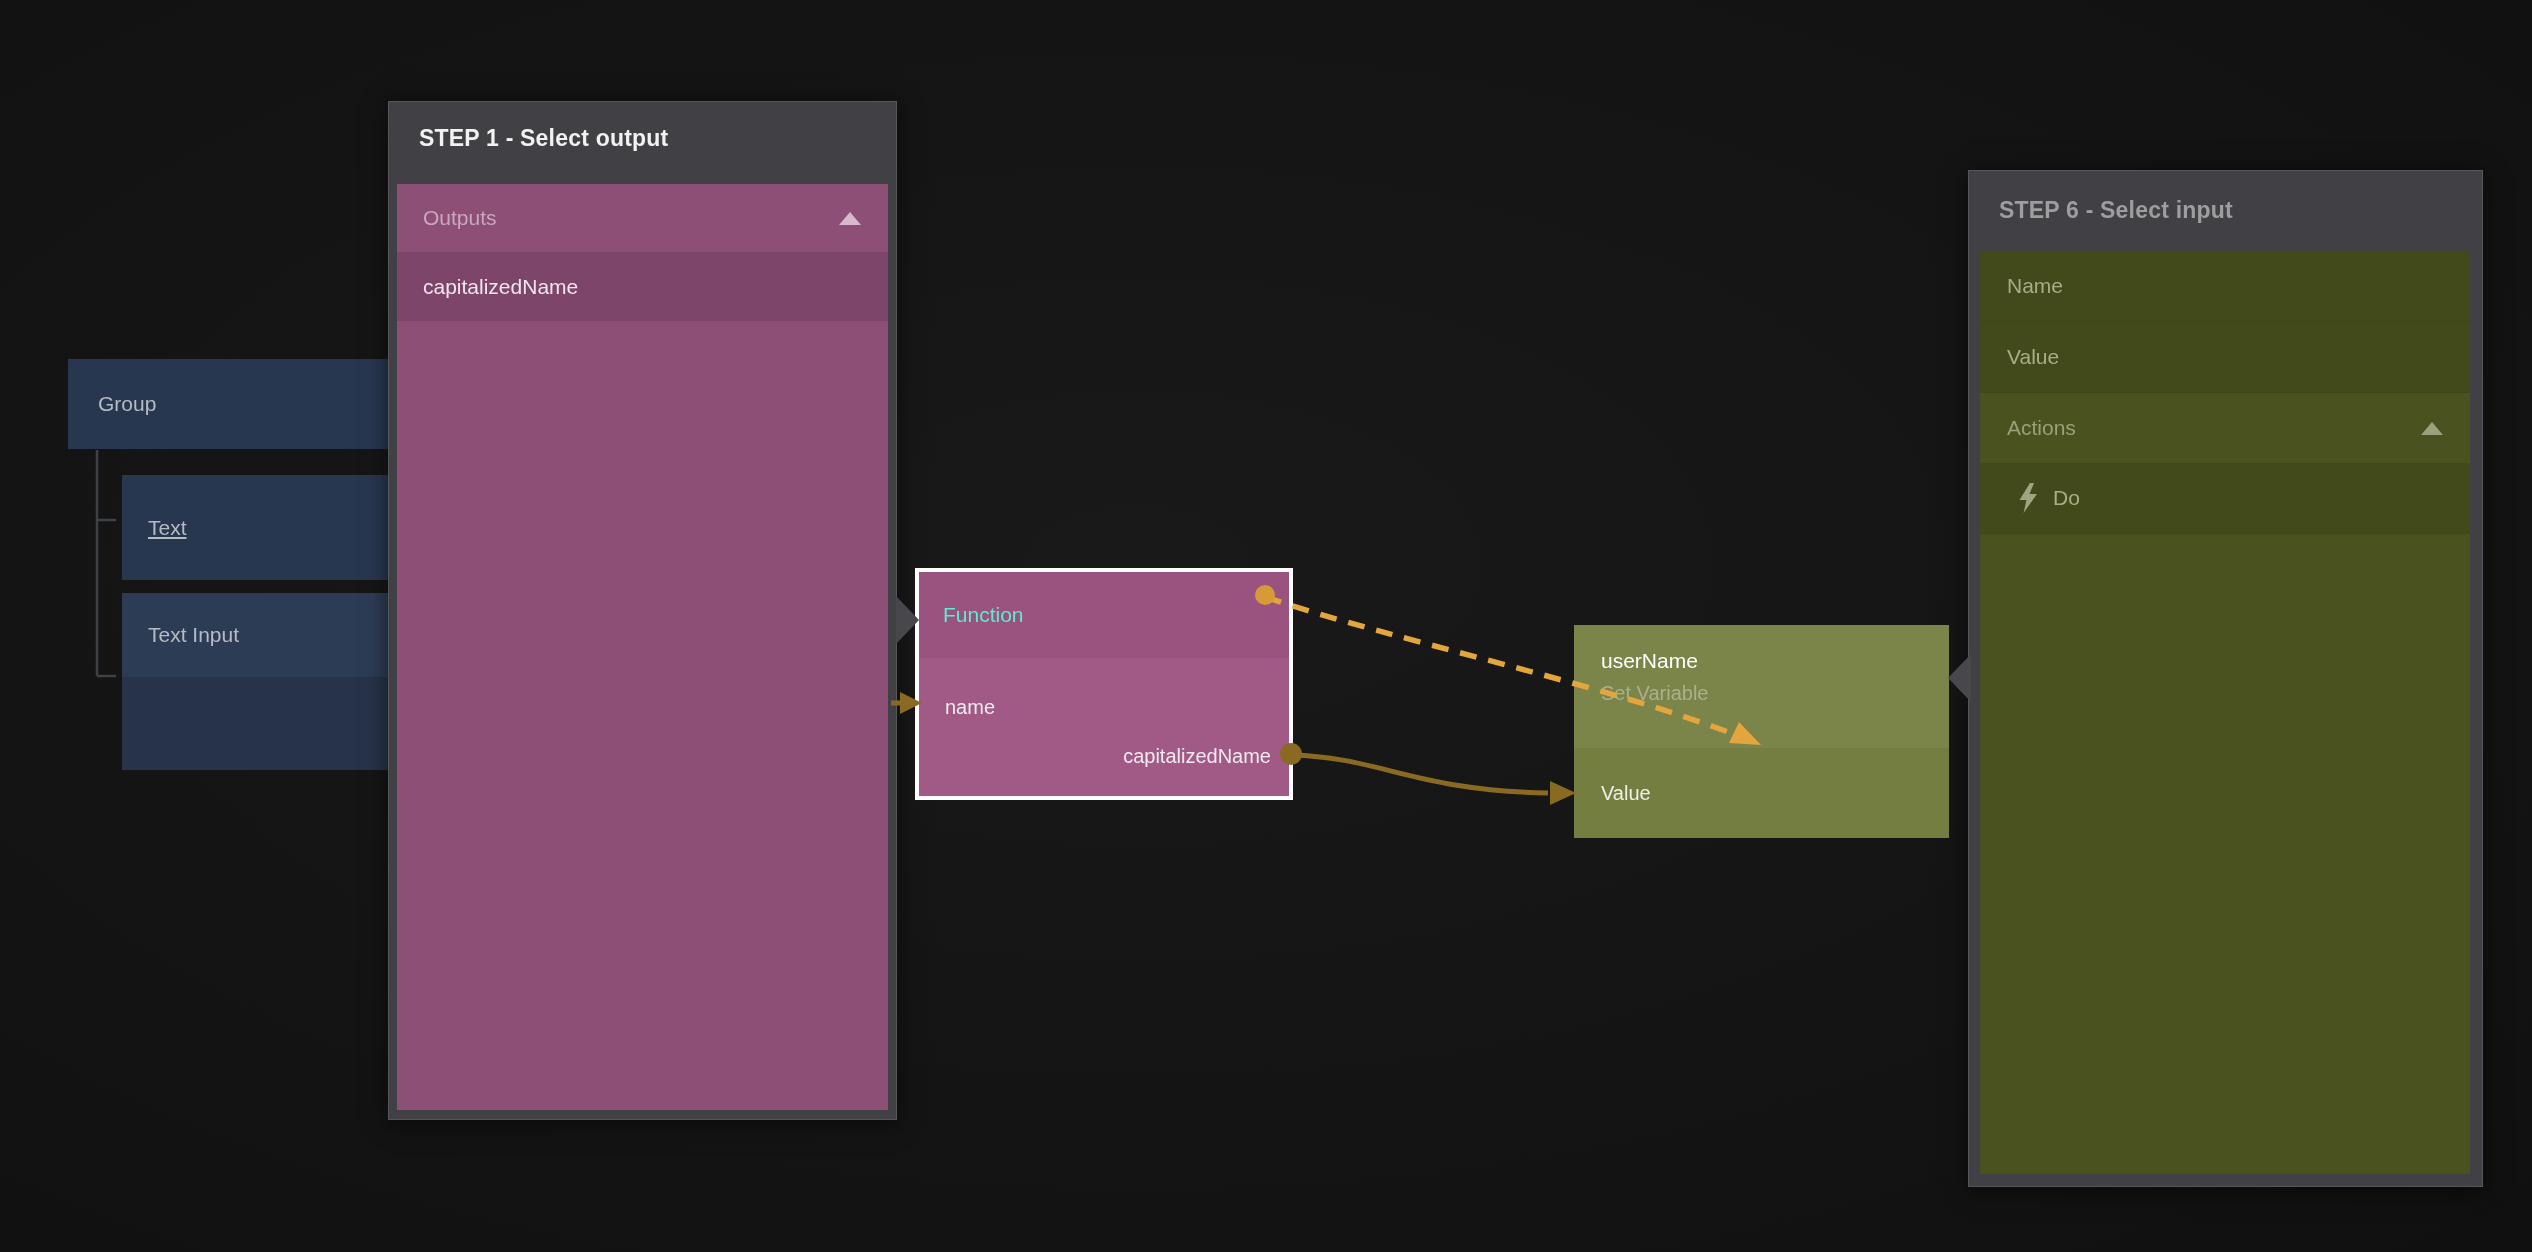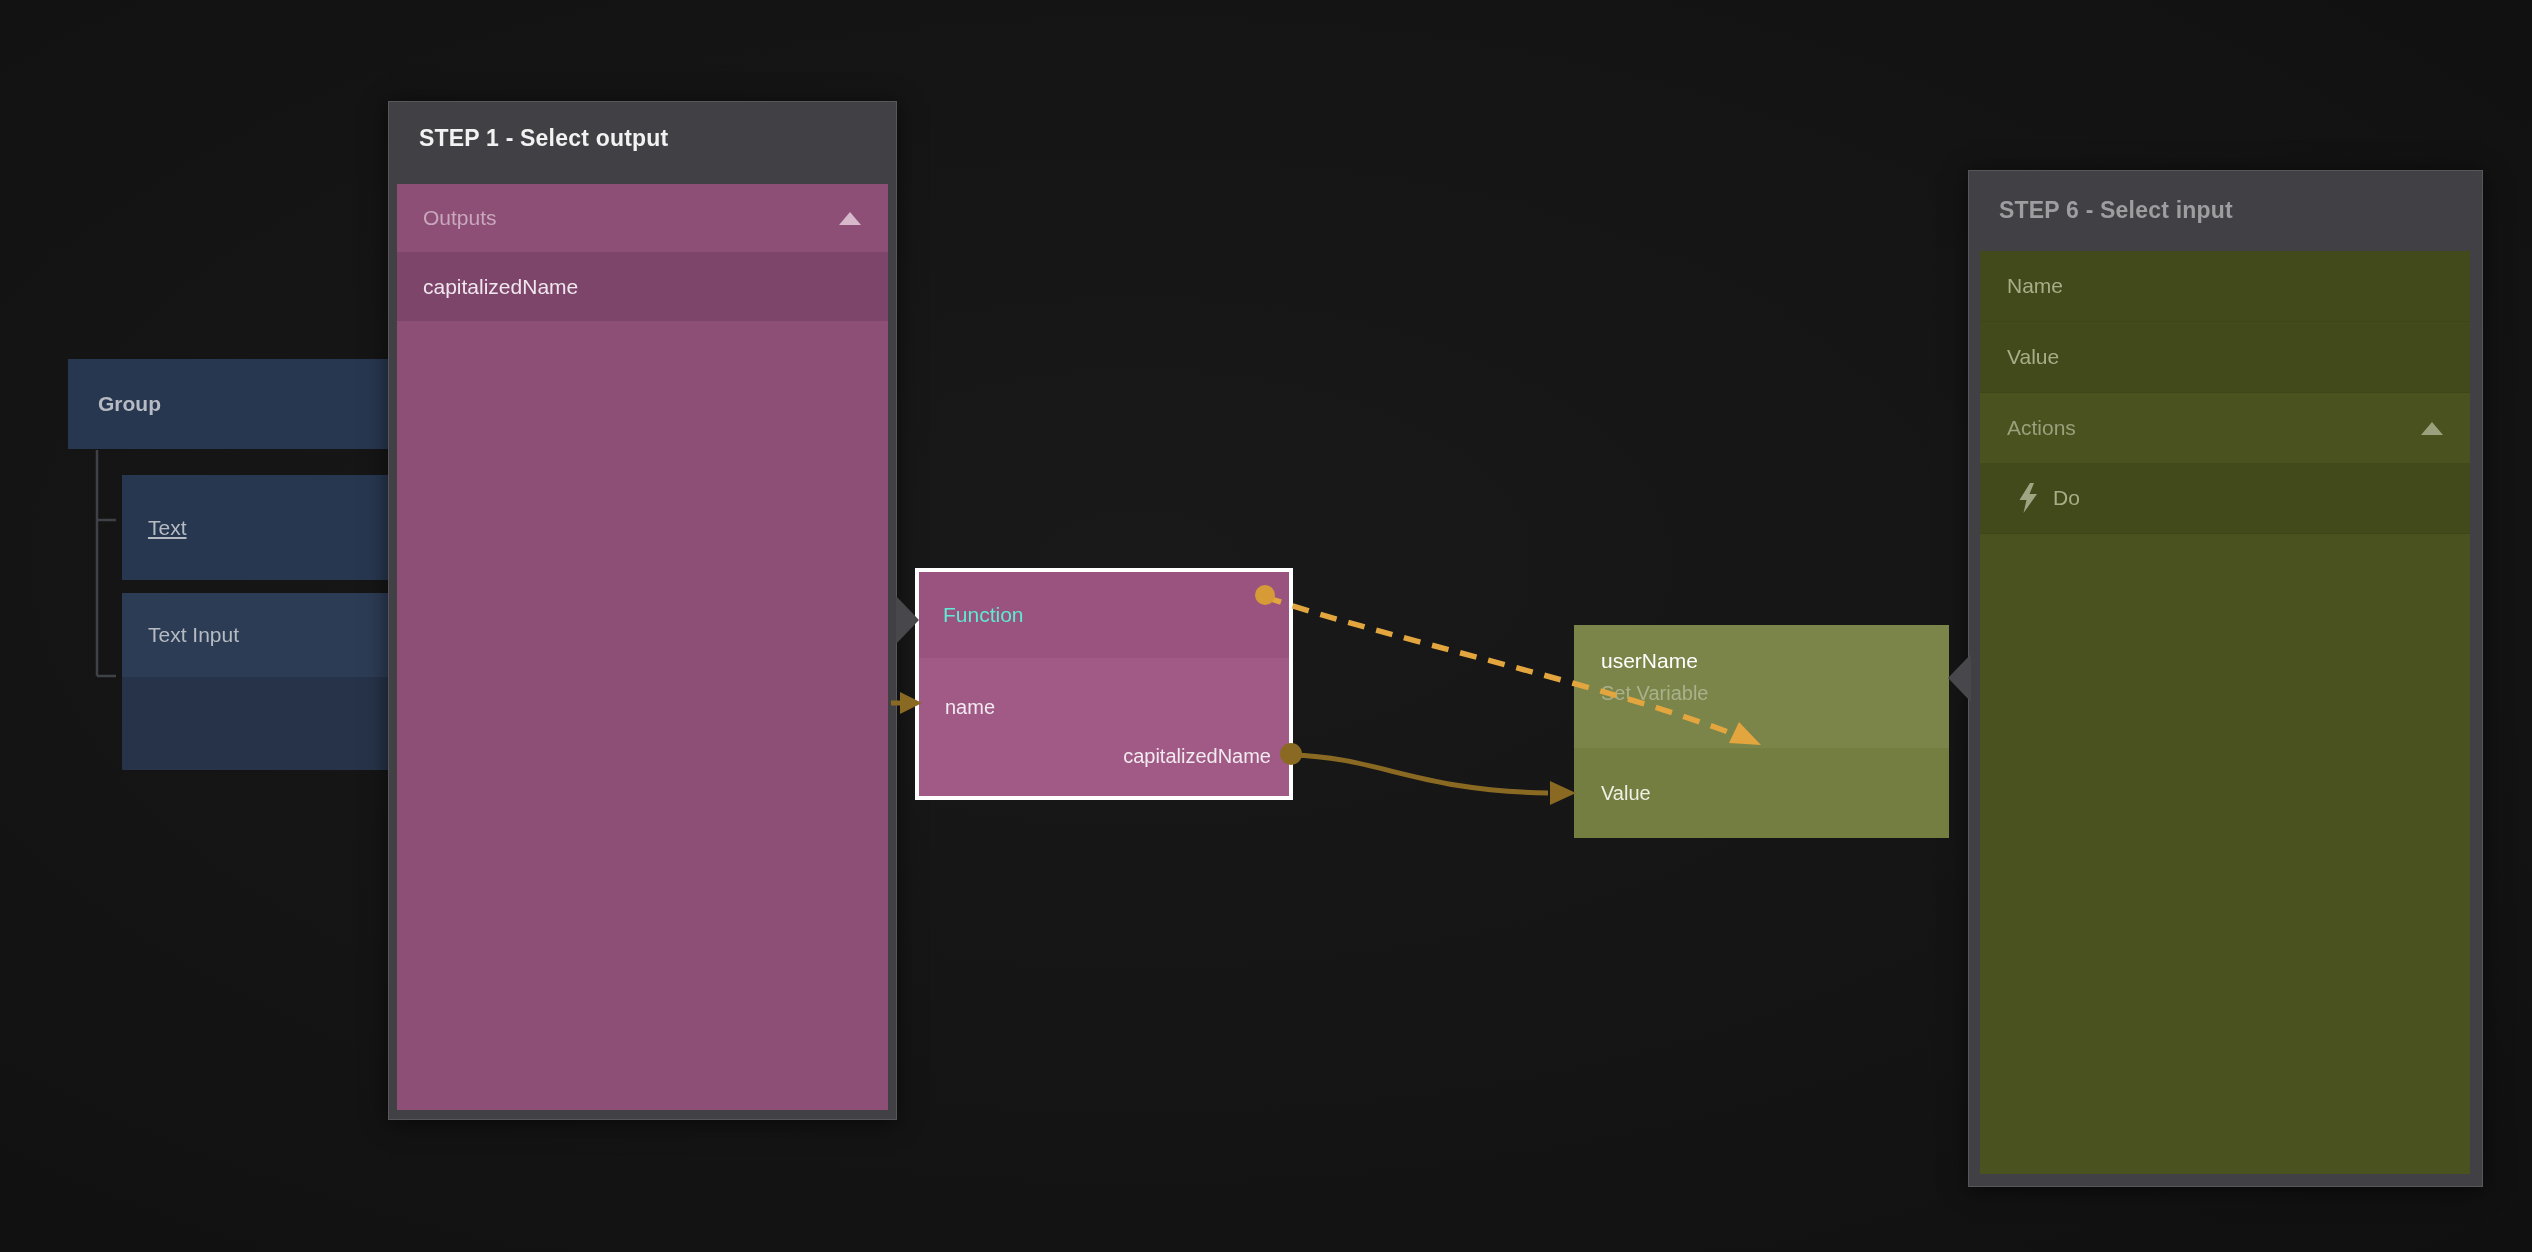--- a/index.html
+++ b/index.html
@@ -10,21 +10,21 @@
     background:radial-gradient(ellipse at 45% 45%, #191919 0%, #131313 70%, #101010 100%);
     font-family:"Liberation Sans", sans-serif;
   }
   .abs{position:absolute;box-sizing:border-box;}
 
   
   .navy-node{
     background:#283750;color:#b6bbc3;font-size:21px;
     display:flex;align-items:center;
   }
-  #group-node{left:68px;top:359px;width:322px;height:90px;padding-left:30px;font-weight:bold;}
+  #group-node{left:68px;top:359px;width:322px;height:90px;padding-left:30px;}
   #text-node{left:122px;top:475px;width:268px;height:105px;padding-left:26px;text-decoration:underline;}
   #textinput-node{left:122px;top:593px;width:268px;height:177px;background:#273349;}
   #textinput-header{left:0;top:0;width:268px;height:84px;background:#2d3c55;color:#b6bbc3;
     font-size:21px;display:flex;align-items:center;padding-left:26px;}
 
   
   .panel{
     background:#404045;border:1px solid #56565b;
     box-shadow:0 3px 22px rgba(0,0,0,0.55);
   }

